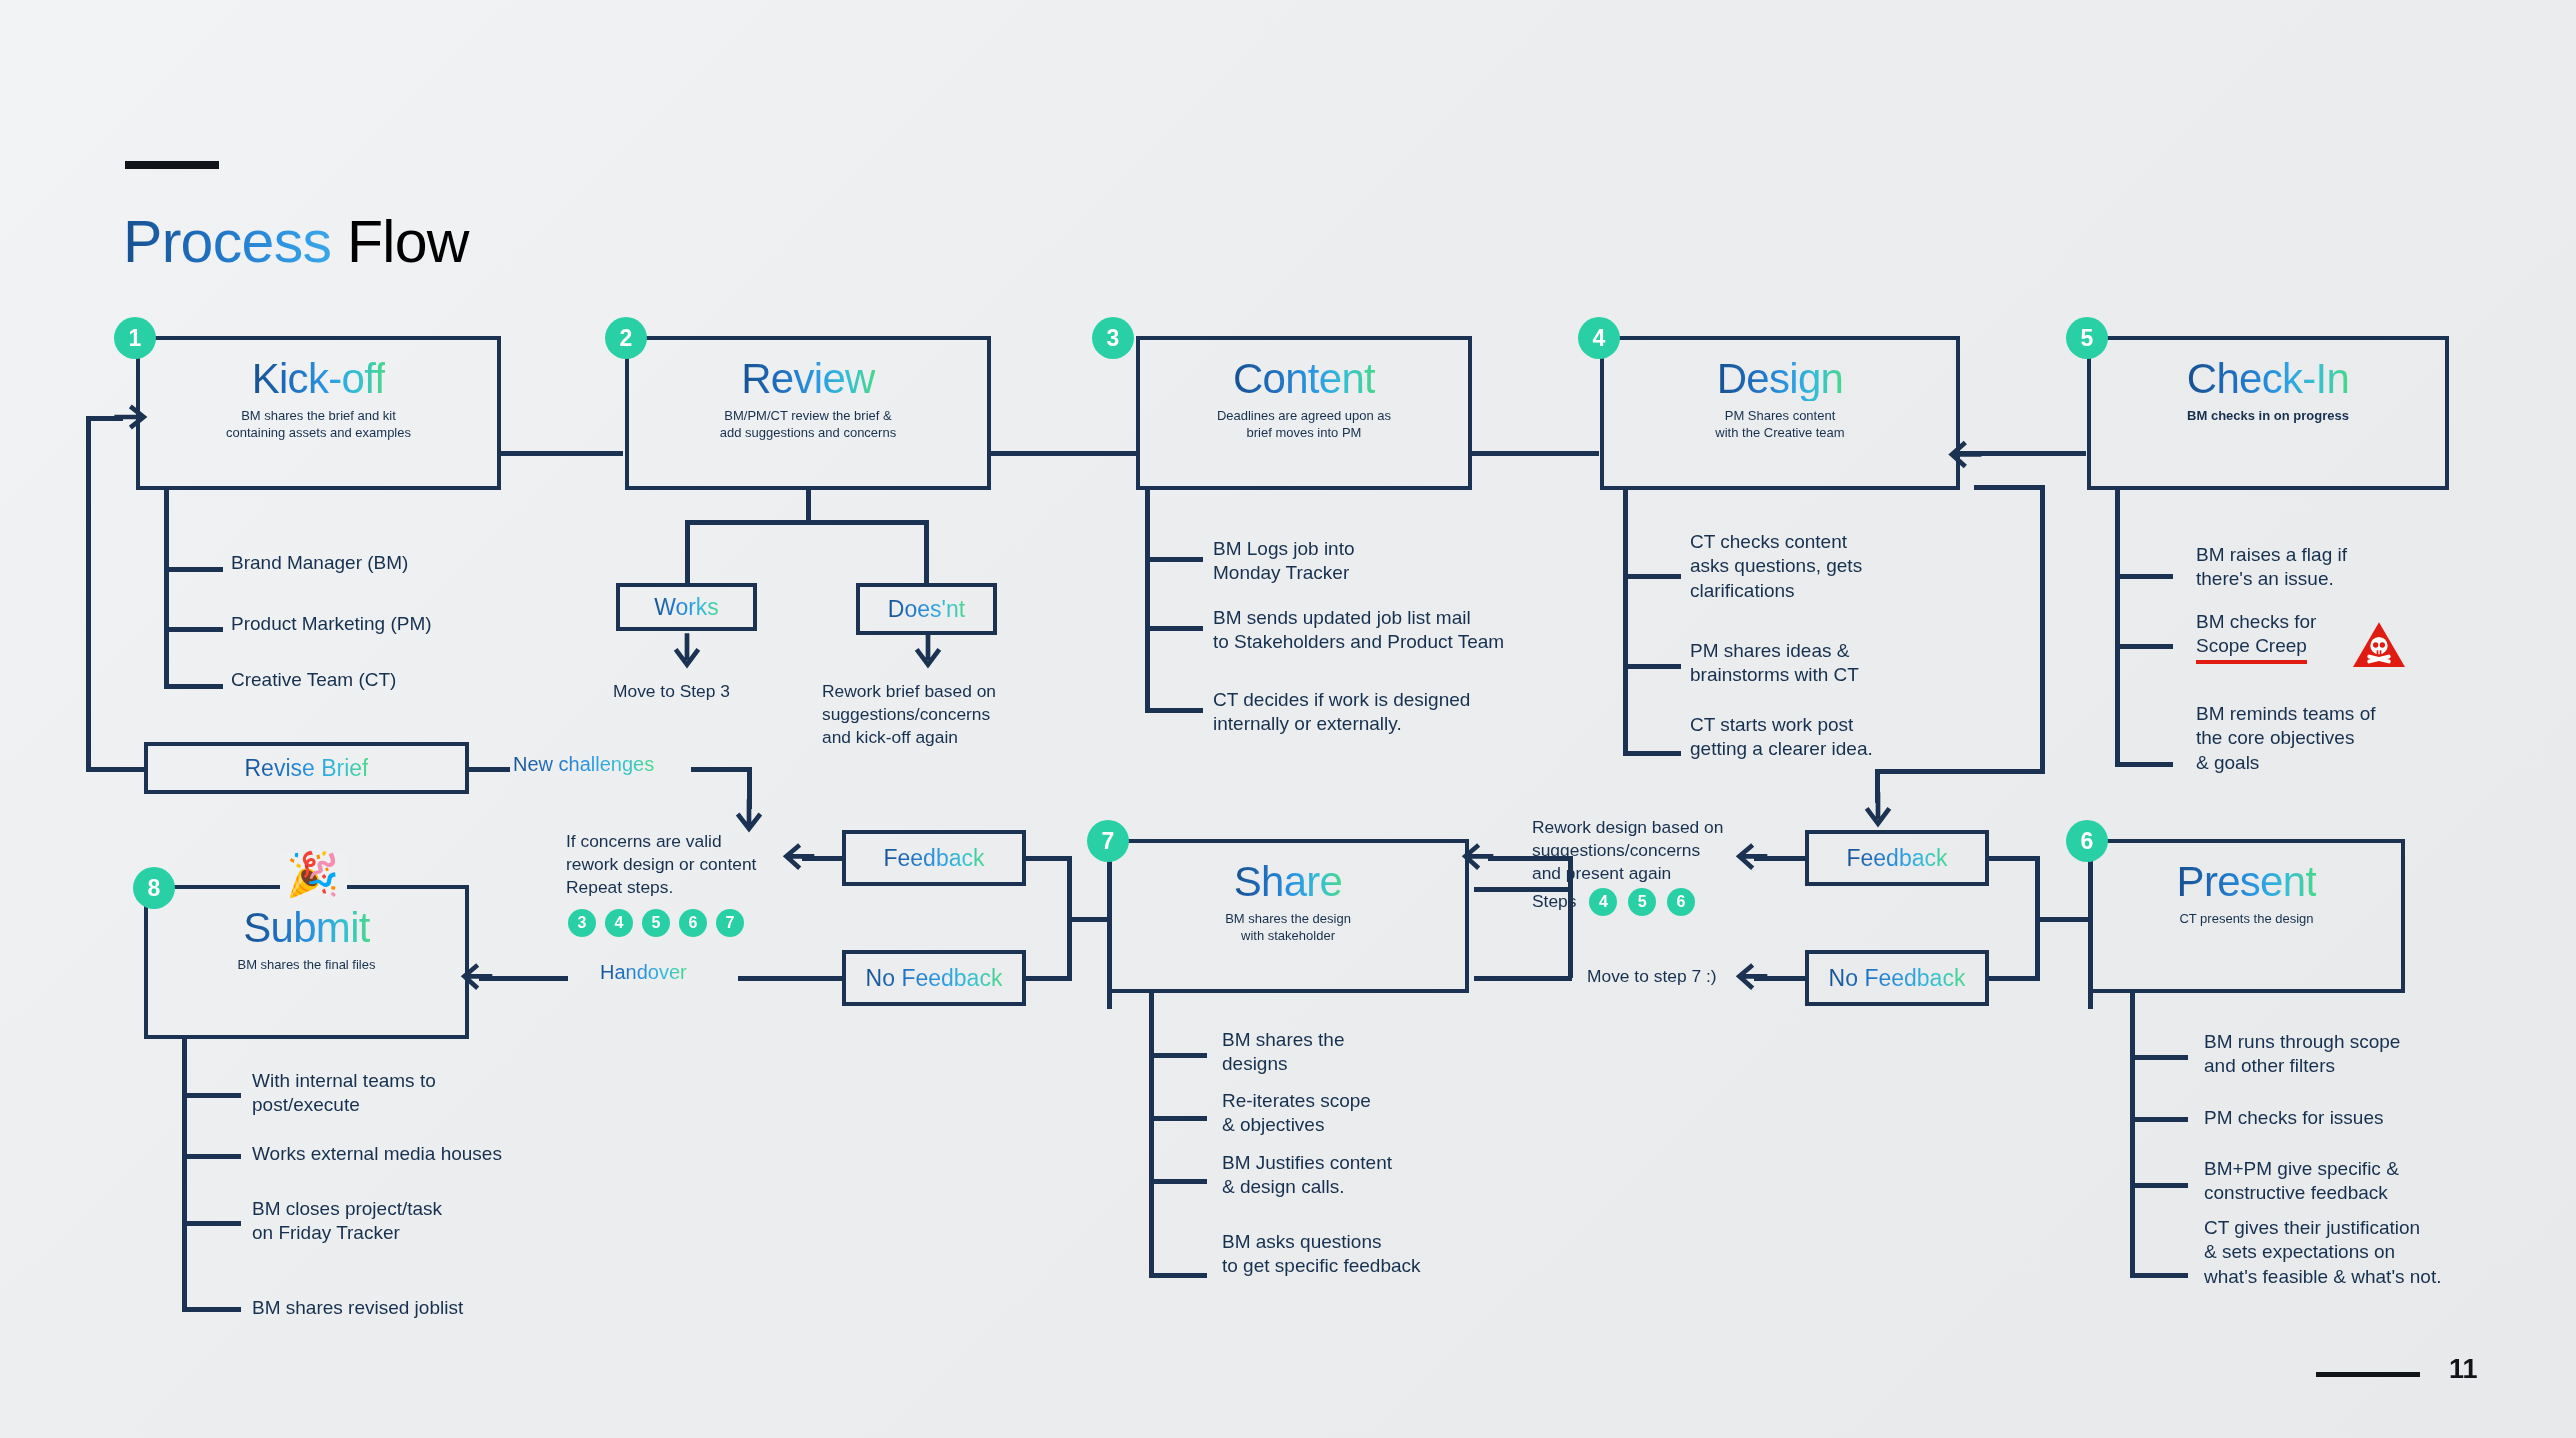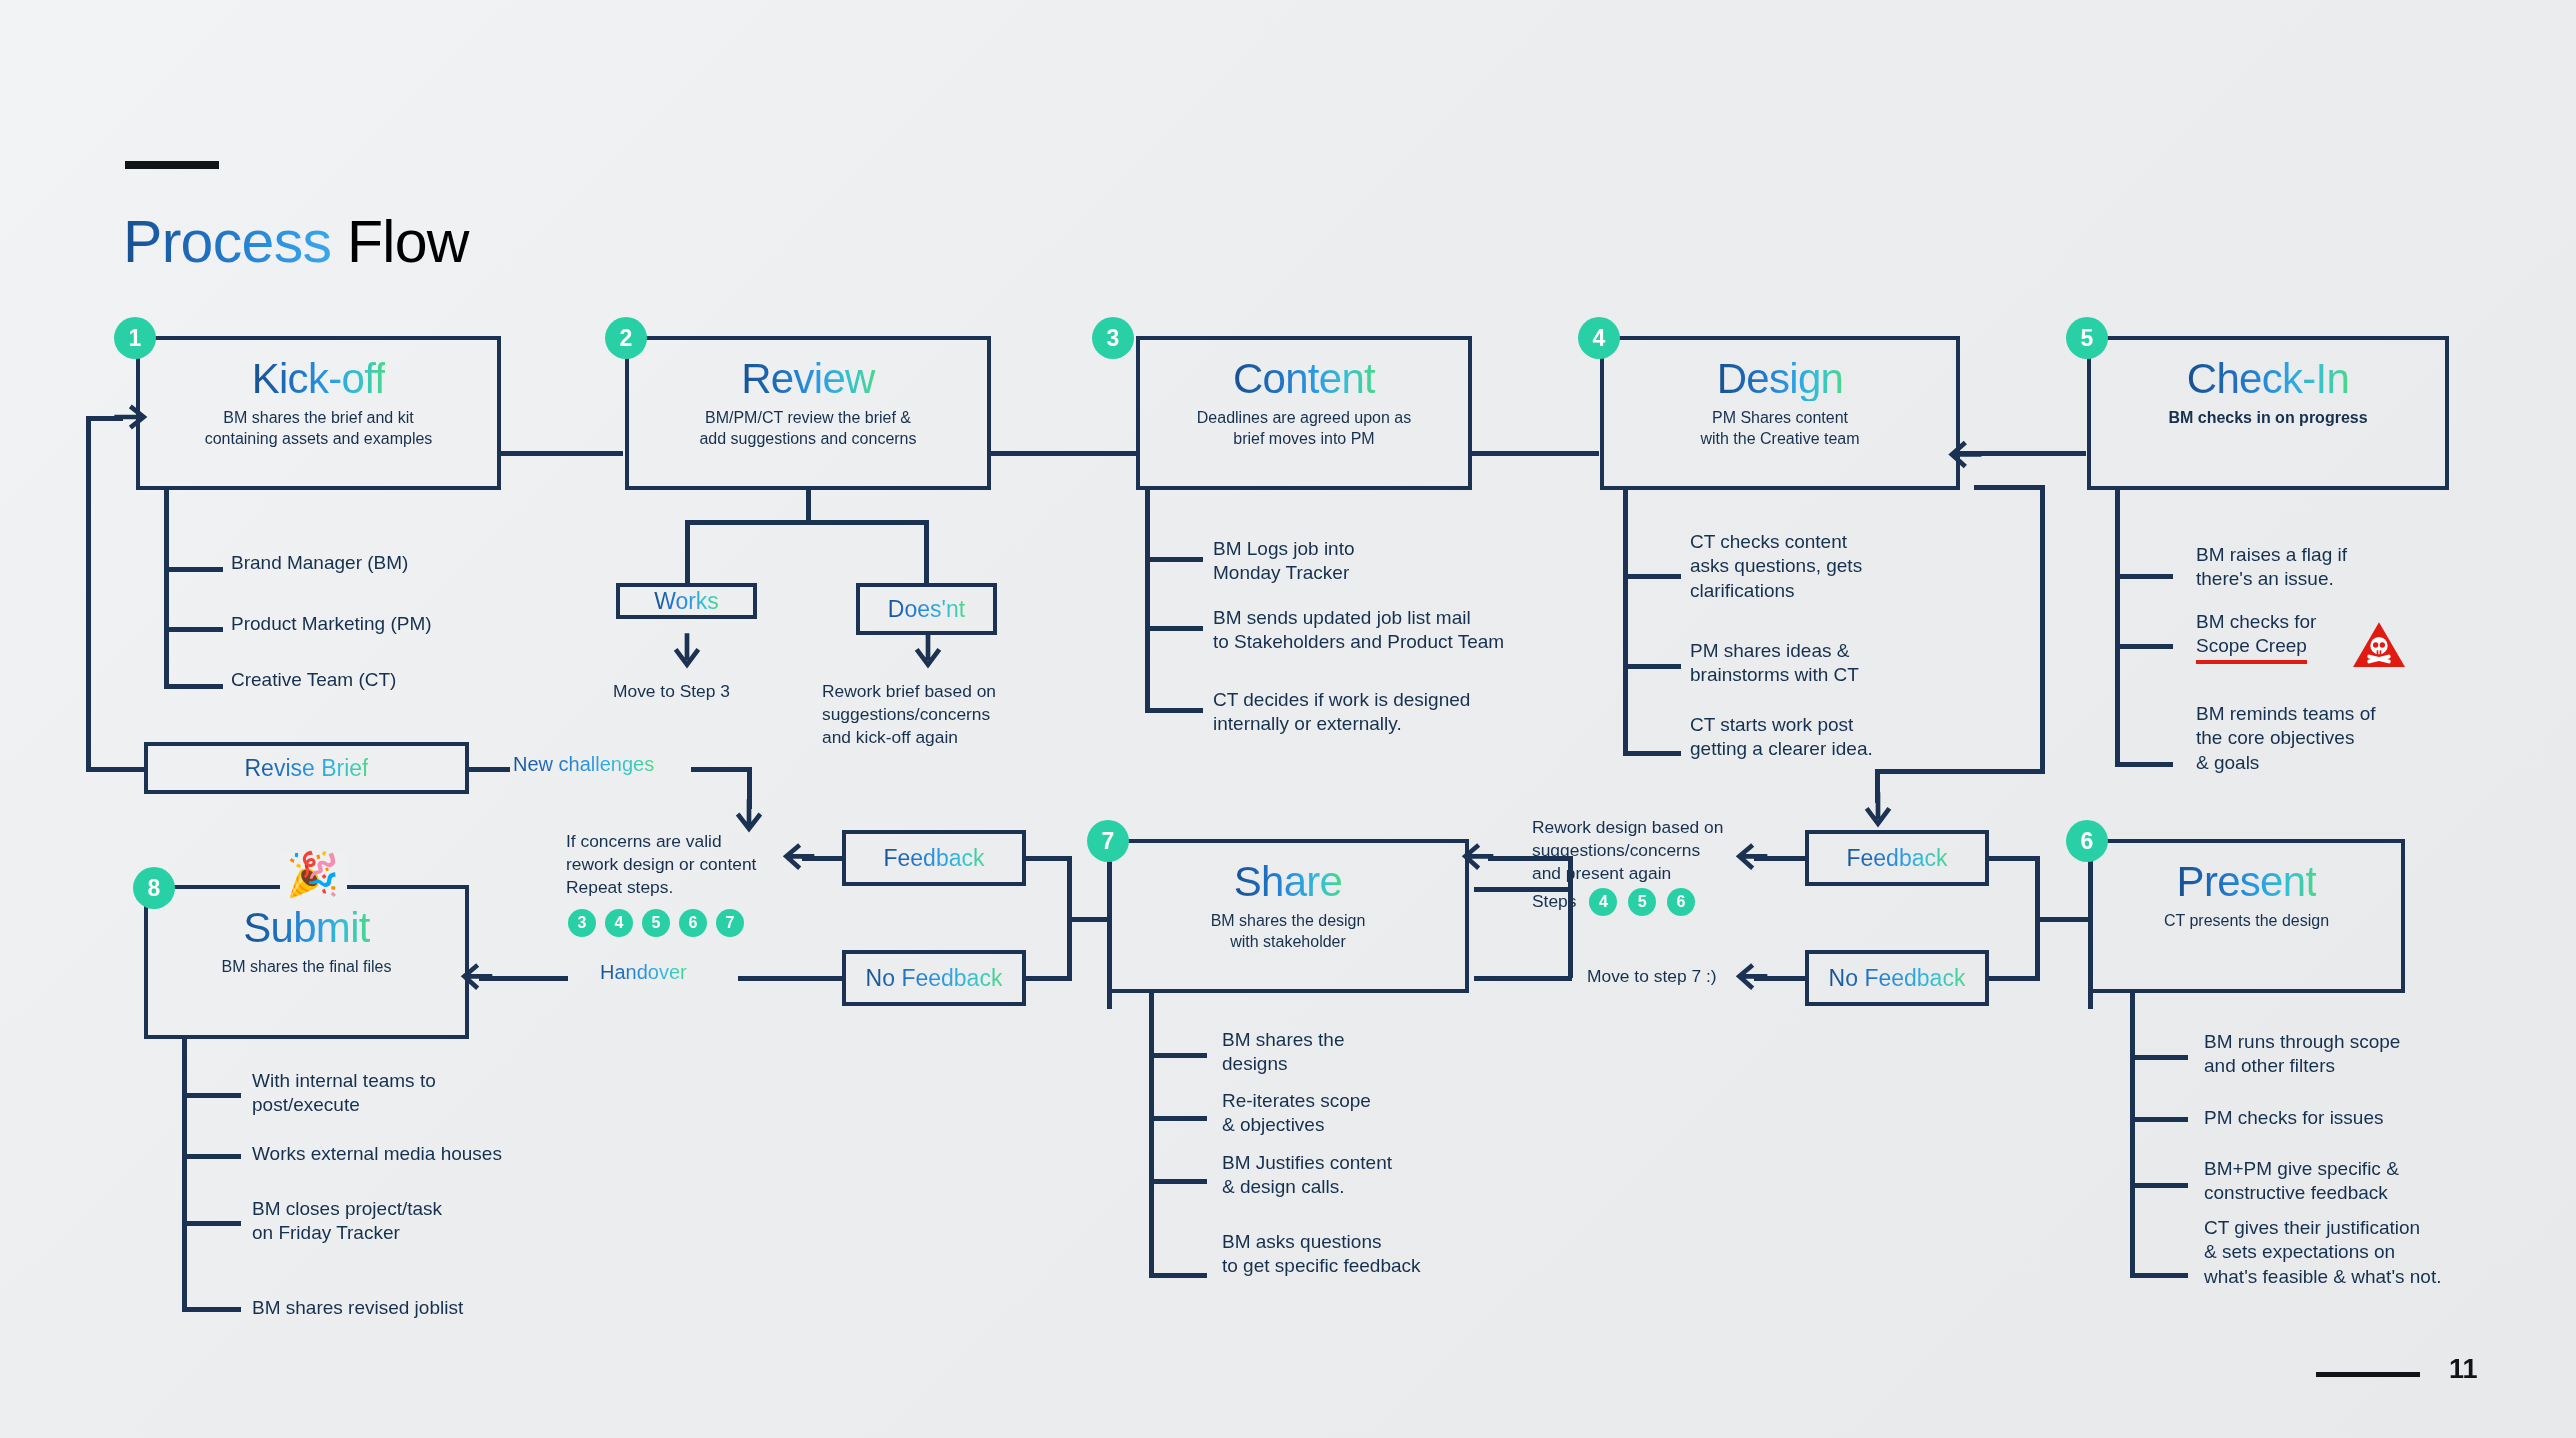--- a/index.html
+++ b/index.html
@@ -43,21 +43,21 @@
   }
   .node .title {
     font-size: 42px; font-weight: 400; letter-spacing: -0.7px;
     line-height: 1.05; margin-top: 17.4px;
     background: linear-gradient(90deg,#17518f 0%,#1f6fc0 30%,#2b9ae4 58%,#34c1d1 80%,#49d88a 100%);
     -webkit-background-clip: text; background-clip: text;
     -webkit-text-fill-color: transparent; color: transparent;
     display: inline-block;
   }
   .node .sub {
-    font-size: 16px; line-height: 1.32; color: #16304f;
+    font-size: 13px; line-height: 1.32; color: #16304f;
     margin-top: 5.4px; padding: 0 12px;
   }
 
   .badge {
     width: 42px; height: 42px; border-radius: 50%;
     background: #2ad0a5;
     color: #ffffff; font-size: 23px; font-weight: 700;
     display: flex; align-items: center; justify-content: center;
     z-index: 5;
   }
@@ -158,21 +158,21 @@
     <div class="title">Review</div>
     <div class="sub" style="white-space:pre-line;">BM/PM/CT review the brief &amp;
 add suggestions and concerns</div>
   </div>
 
   <div class="abs line v" style="left:806px;top:490px;height:32px;"></div>
   <div class="abs line h" style="left:685px;top:520px;width:244px;"></div>
   <div class="abs line v" style="left:685px;top:520px;height:66px;"></div>
   <div class="abs line v" style="left:924px;top:520px;height:66px;"></div>
 
-  <div class="abs smallbox" style="left:616px;top:583px;width:141px;height:36px;">
+  <div class="abs smallbox" style="left:616px;top:583px;width:141px;height:48px;">
     <span>Works</span>
   </div>
   <div class="abs smallbox" style="left:856px;top:583px;width:141px;height:52px;">
     <span>Does'nt</span>
   </div>
   <svg class="abs" style="left:669px;top:633px;" width="36" height="42" viewBox="0 0 54 62">
     <path d="M27 0 L27 40 M10 24 L27 47 L44 24" fill="none" stroke="#1b3252" stroke-width="7"></path>
   </svg>
   <svg class="abs" style="left:910px;top:633px;" width="36" height="42" viewBox="0 0 54 62">
     <path d="M27 0 L27 40 M10 24 L27 47 L44 24" fill="none" stroke="#1b3252" stroke-width="7"></path>

